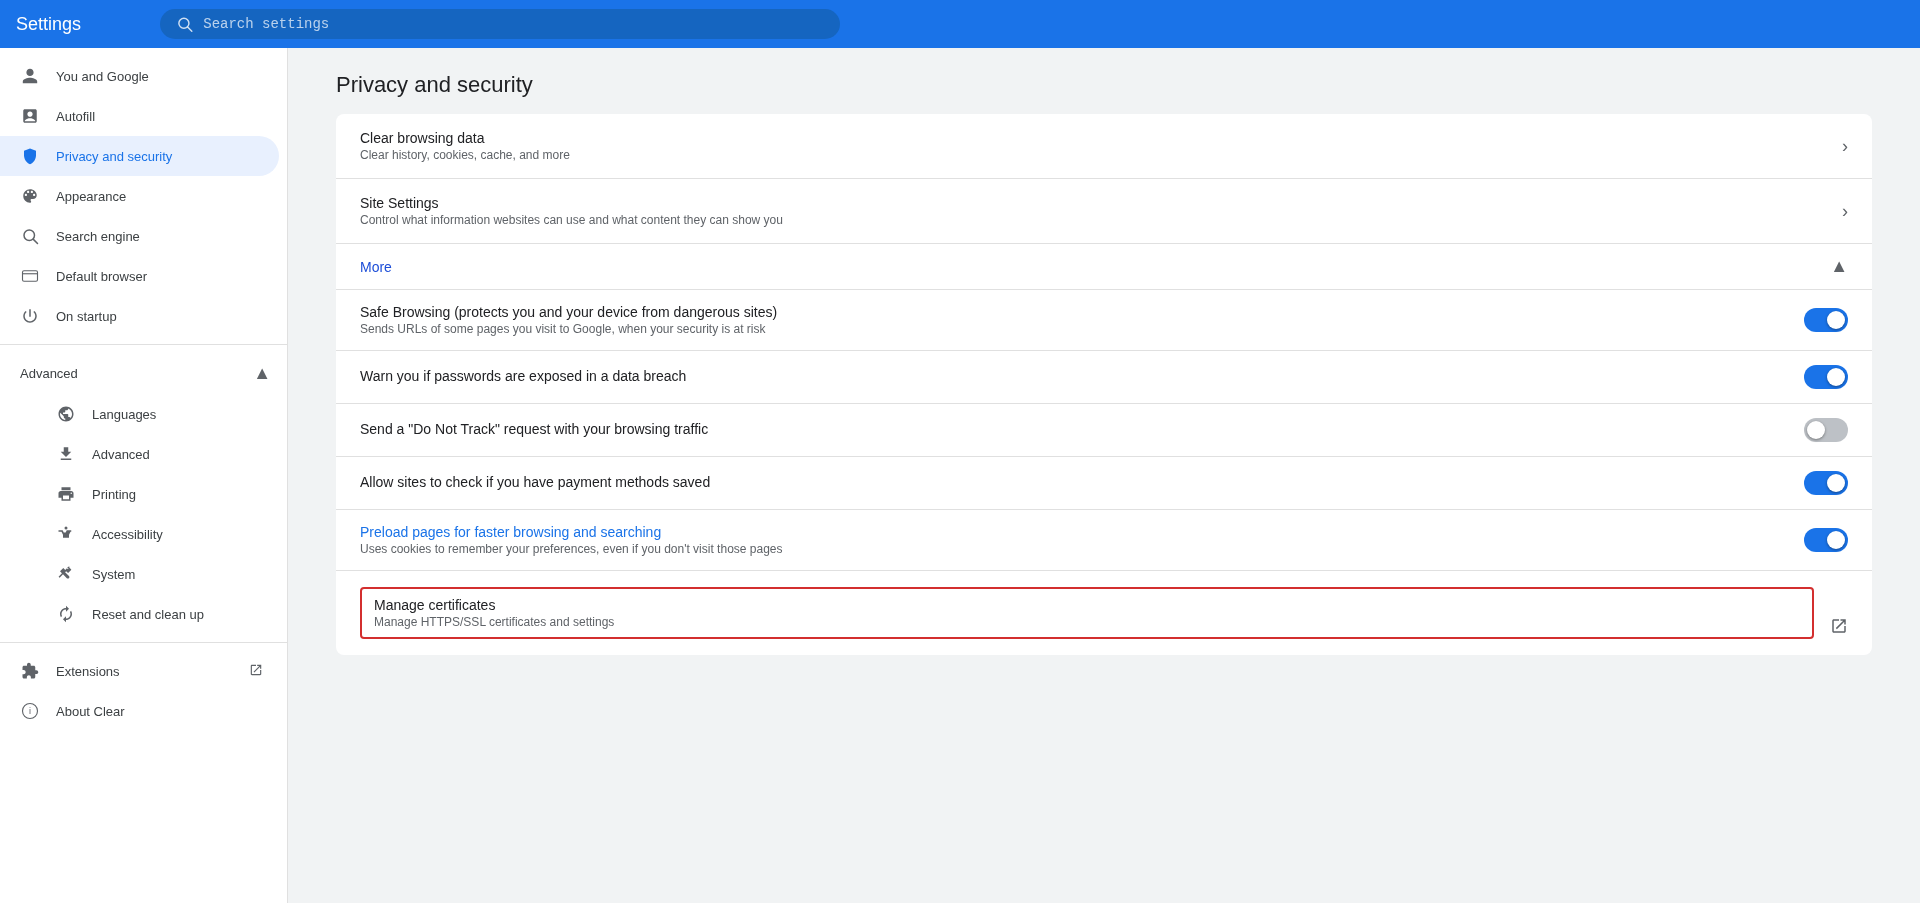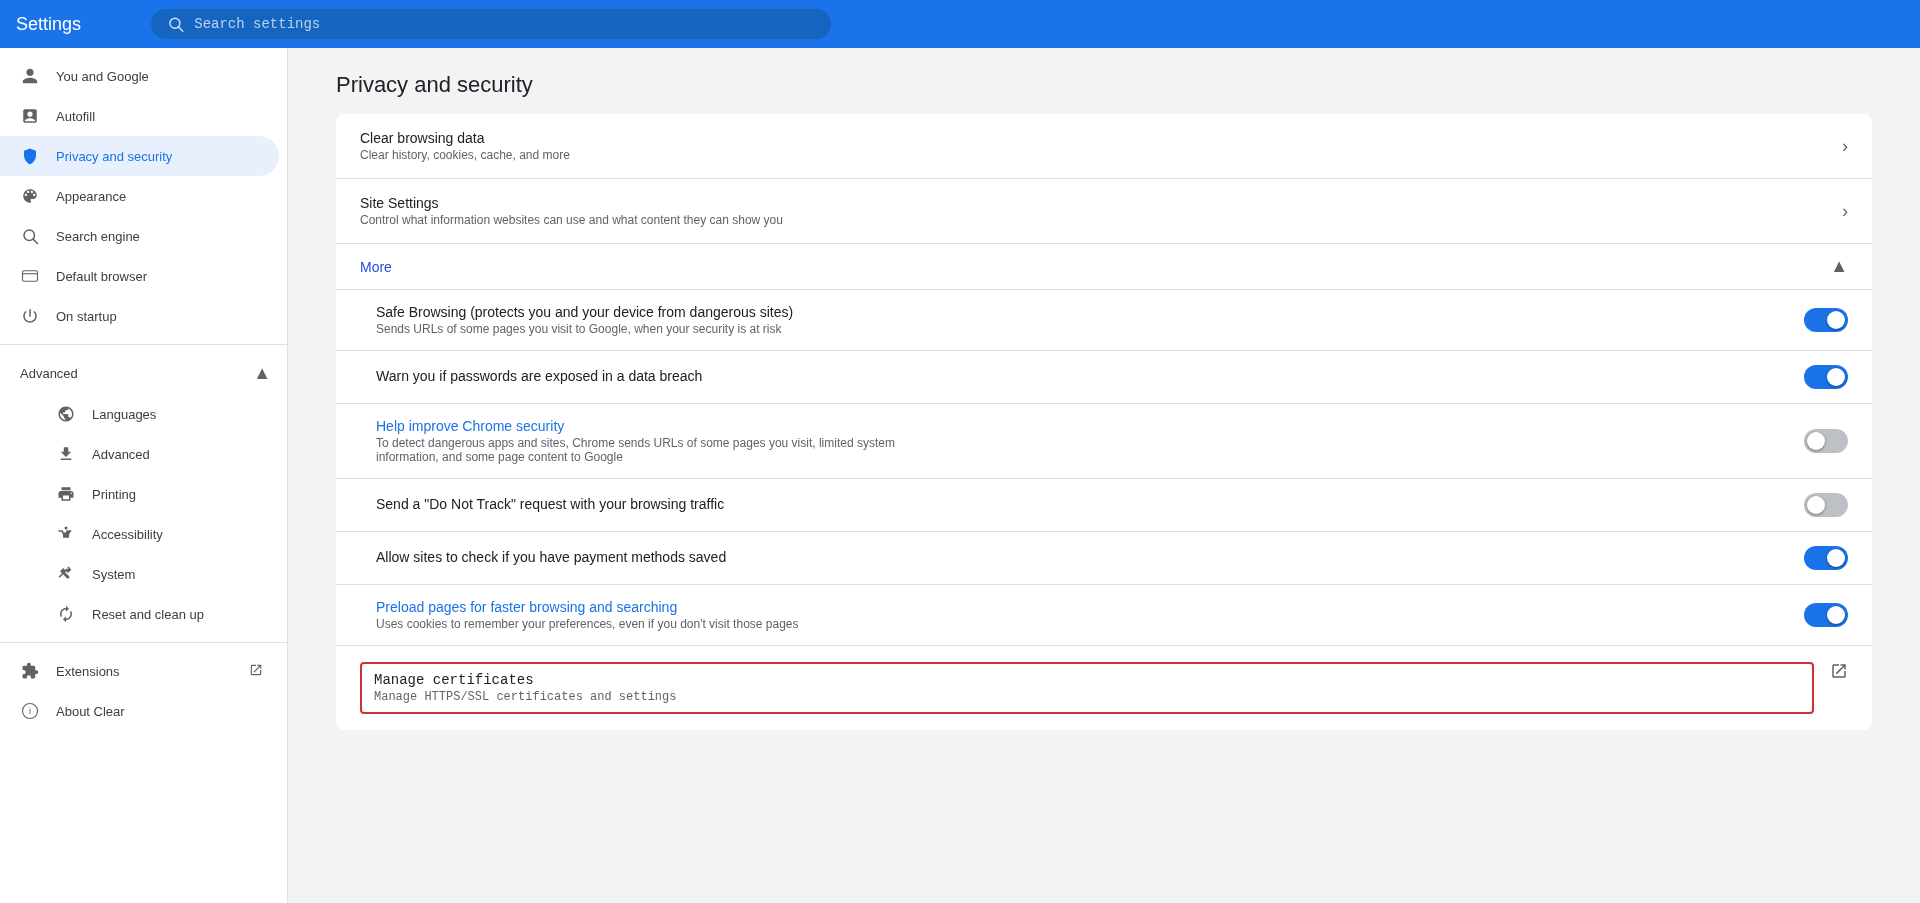--- a/index.html
+++ b/index.html
@@ -5,21 +5,21 @@
     * { box-sizing: border-box; margin: 0; padding: 0; }
     body { font-family: 'Segoe UI', Arial, sans-serif; background: #f1f3f4; display: flex; flex-direction: column; height: 100vh; overflow: hidden; }
 
     
     .header {
       background: #1a73e8;
       height: 48px;
       display: flex;
       align-items: center;
       padding: 0 16px;
-      gap: 15px;
+      gap: 24px;
       flex-shrink: 0;
     }
     .header-title {
       color: white;
       font-size: 18px;
       font-weight: 500;
       min-width: 120px;
     }
     .search-bar {
       display: flex;
@@ -138,21 +138,21 @@
       padding: 12px 24px;
       border-bottom: 1px solid #e0e0e0;
       cursor: pointer;
     }
     .more-label { font-size: 14px; color: #1d4ed8; }
 
     .toggle-row {
       display: flex;
       align-items: center;
       justify-content: space-between;
-      padding: 14px 24px 14px 40px;
+      padding: 14px 24px 14px 24px;
       border-bottom: 1px solid #e0e0e0;
     }
     .toggle-row:last-child { border-bottom: none; }
 
     .toggle-text {}
     .toggle-title { font-size: 14px; color: #202124; margin-bottom: 2px; }
     .toggle-title.blue { color: #1a73e8; }
     .toggle-subtitle { font-size: 12px; color: #5f6368; max-width: 560px; }
 
     
@@ -402,63 +402,53 @@
       <div class="toggle-row">
         <div class="toggle-text">
           <div class="toggle-title">Warn you if passwords are exposed in a data breach</div>
         </div>
         <label class="toggle-switch">
           <input type="checkbox" checked="" style="">
           <span class="toggle-slider"></span>
         </label>
       </div>
 
+
       <div class="toggle-row">
         <div class="toggle-text">
-          <div class="toggle-title blue">Help improve Chrome security</div>
-          <div class="toggle-subtitle">To detect dangerous apps and sites, Chrome sends URLs of some pages you visit, limited system information, and some page content to Google</div>
+          <div class="toggle-title">Send a "Do Not Track" request with your browsing traffic</div>
         </div>
         <label class="toggle-switch">
           <input type="checkbox" style="">
           <span class="toggle-slider"></span>
         </label>
       </div>
 
       <div class="toggle-row">
         <div class="toggle-text">
-          <div class="toggle-title">Send a "Do Not Track" request with your browsing traffic</div>
-        </div>
-        <label class="toggle-switch">
-          <input type="checkbox" style="">
-          <span class="toggle-slider"></span>
-        </label>
-      </div>
-
-      <div class="toggle-row">
-        <div class="toggle-text">
           <div class="toggle-title">Allow sites to check if you have payment methods saved</div>
         </div>
         <label class="toggle-switch">
           <input type="checkbox" checked="" style="">
           <span class="toggle-slider"></span>
         </label>
       </div>
 
       <div class="toggle-row">
         <div class="toggle-text">
           <div class="toggle-title blue">Preload pages for faster browsing and searching</div>
           <div class="toggle-subtitle">Uses cookies to remember your preferences, even if you don't visit those pages</div>
         </div>
         <label class="toggle-switch">
           <input type="checkbox" checked="" style="">
           <span class="toggle-slider"></span>
         </label>
       </div>
 
-      <div class="card-row" style="align-items:flex-start;font-family:Liberation Mono, monospace;">
+      <div class="card-row" style="align-items:flex-end;">
         <div style="border: 2px solid #d32f2f; border-radius:4px; padding: 8px 12px; flex:1;">
           <div class="card-row-title">Manage certificates</div>
           <div class="card-row-subtitle">Manage HTTPS/SSL certificates and settings</div>
         </div>
         <span style="margin-left:16px;">
           <svg width="18" height="18" viewBox="0 0 24 24" fill="#5f6368">
               <path d="M19 19H5V5h7V3H5c-1.11 0-2 .9-2 2v14c0 1.1.89 2 2 2h14c1.1 0 2-.9 2-2v-7h-2v7zM14 3v2h3.59l-9.83 9.83 1.41 1.41L19 6.41V10h2V3h-7z"></path>
             </svg>
         </span>
       </div>

